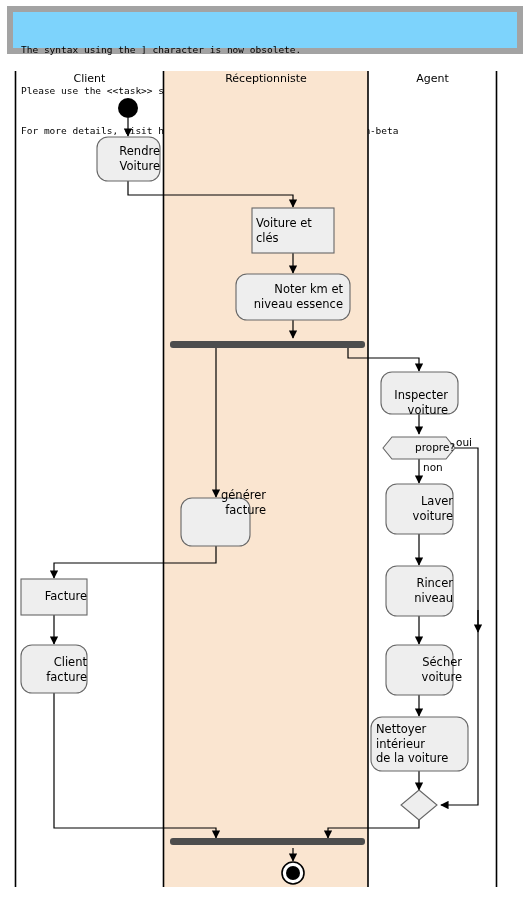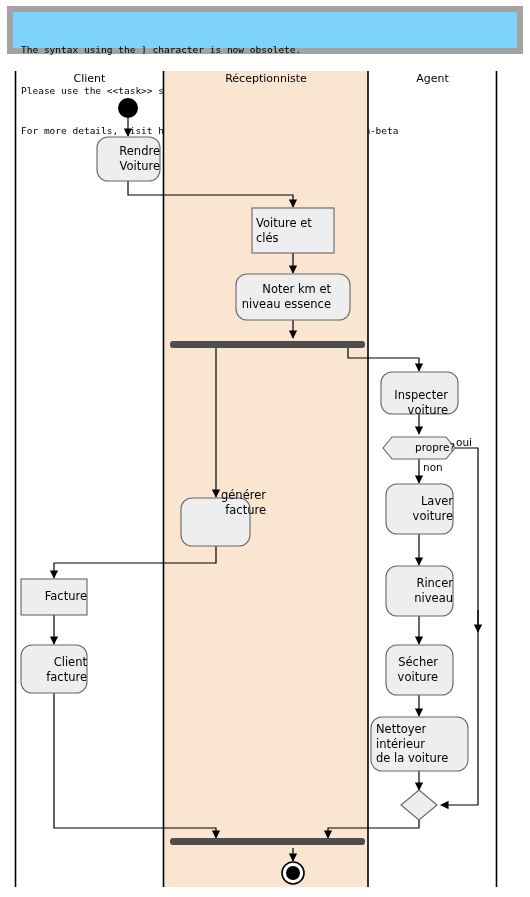--- a/index.html
+++ b/index.html
@@ -140,35 +140,35 @@
   <div class="lane-title" style="left:16px;top:72px;width:147px;">Client</div>
   <div class="lane-title" style="left:164px;top:72px;width:204px;">Réceptionniste</div>
   <div class="lane-title" style="left:369px;top:72px;width:127px;">Agent</div>
 
   <div class="node-label" style="left:97px;top:144px;width:63px;">Rendre
 Voiture</div>
 
   <div class="node-label" style="left:256px;top:216px;width:74px;text-align:left;">Voiture et
 clés</div>
 
-  <div class="node-label" style="left:236px;top:282px;width:95px;">Noter km et
+  <div class="node-label" style="left:248px;top:282px;width:95px;">Noter km et
 niveau essence</div>
 
   <div class="node-label" style="left:381px;top:388px;width:67px;">Inspecter
 voiture</div>
 
   <div class="node-label" style="left:383px;top:441px;width:72px;font-size:10.5px;line-height:12px;">propre?</div>
 
   <div class="node-label" style="left:386px;top:494px;width:67px;">Laver
 voiture</div>
 
   <div class="node-label" style="left:386px;top:576px;width:67px;">Rincer
 niveau</div>
 
-  <div class="node-label" style="left:386px;top:655px;width:52px;">Sécher
+  <div class="node-label" style="left:386px;top:655px;width:52px;padding-left:24px;">Sécher
 voiture</div>
 
   <div class="node-label" style="left:376px;top:722px;width:88px;text-align:left;">Nettoyer
 intérieur
 de la voiture</div>
 
   <div class="node-label" style="left:181px;top:488px;width:85px;">générer
 facture</div>
 
   <div class="node-label" style="left:21px;top:589px;width:66px;">Facture</div>

